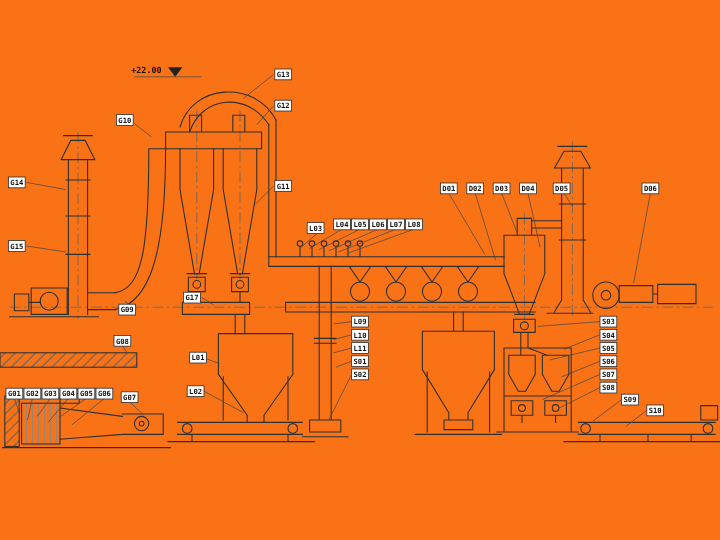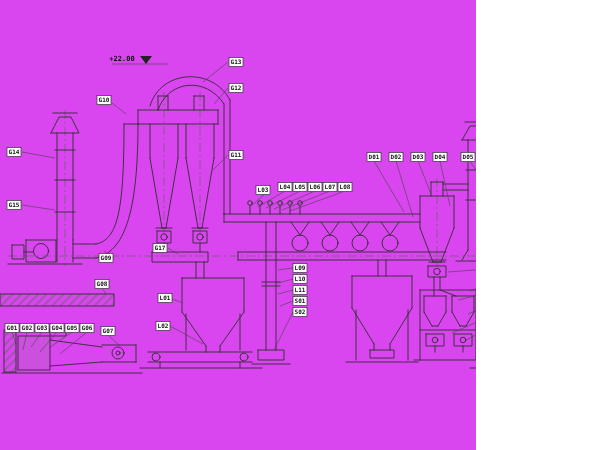--- a/index.html
+++ b/index.html
@@ -1,17 +1,17 @@
 <!DOCTYPE html>
 <html><head>
 <meta charset="utf-8">
 <title>Process Flow Diagram</title>
 <style>
   html,body{margin:0;padding:0;background:#ffffff;}
-  .canvas{position:relative;width:476px;height:450px;background:#d946ef;overflow:hidden;}
+  .canvas{position:relative;width:600px;height:450px;background:#f97316;overflow:hidden;}
   svg{display:block;width:600px;height:450px;}
   .stroke{stroke:#2f2f2f;stroke-width:0.9;fill:none;stroke-linecap:square;stroke-linejoin:miter;}
   .hstroke{stroke:#2f2f2f;stroke-width:0.9;}
   .cl{stroke:#666;stroke-width:0.7;fill:none;stroke-dasharray:9 3 2 3;}
   .leader{stroke:#444;stroke-width:0.6;fill:none;}
   .tagbox{fill:#ffffff;stroke:#333;stroke-width:0.7;}
   .tagtext{font:700 6px "DejaVu Sans Mono", monospace;fill:#111;text-anchor:middle;}
   .elevtext{font:700 7px "DejaVu Sans Mono", monospace;fill:#111;text-anchor:middle;}
   .filldark{fill:#222;stroke:none;}
 </style>

